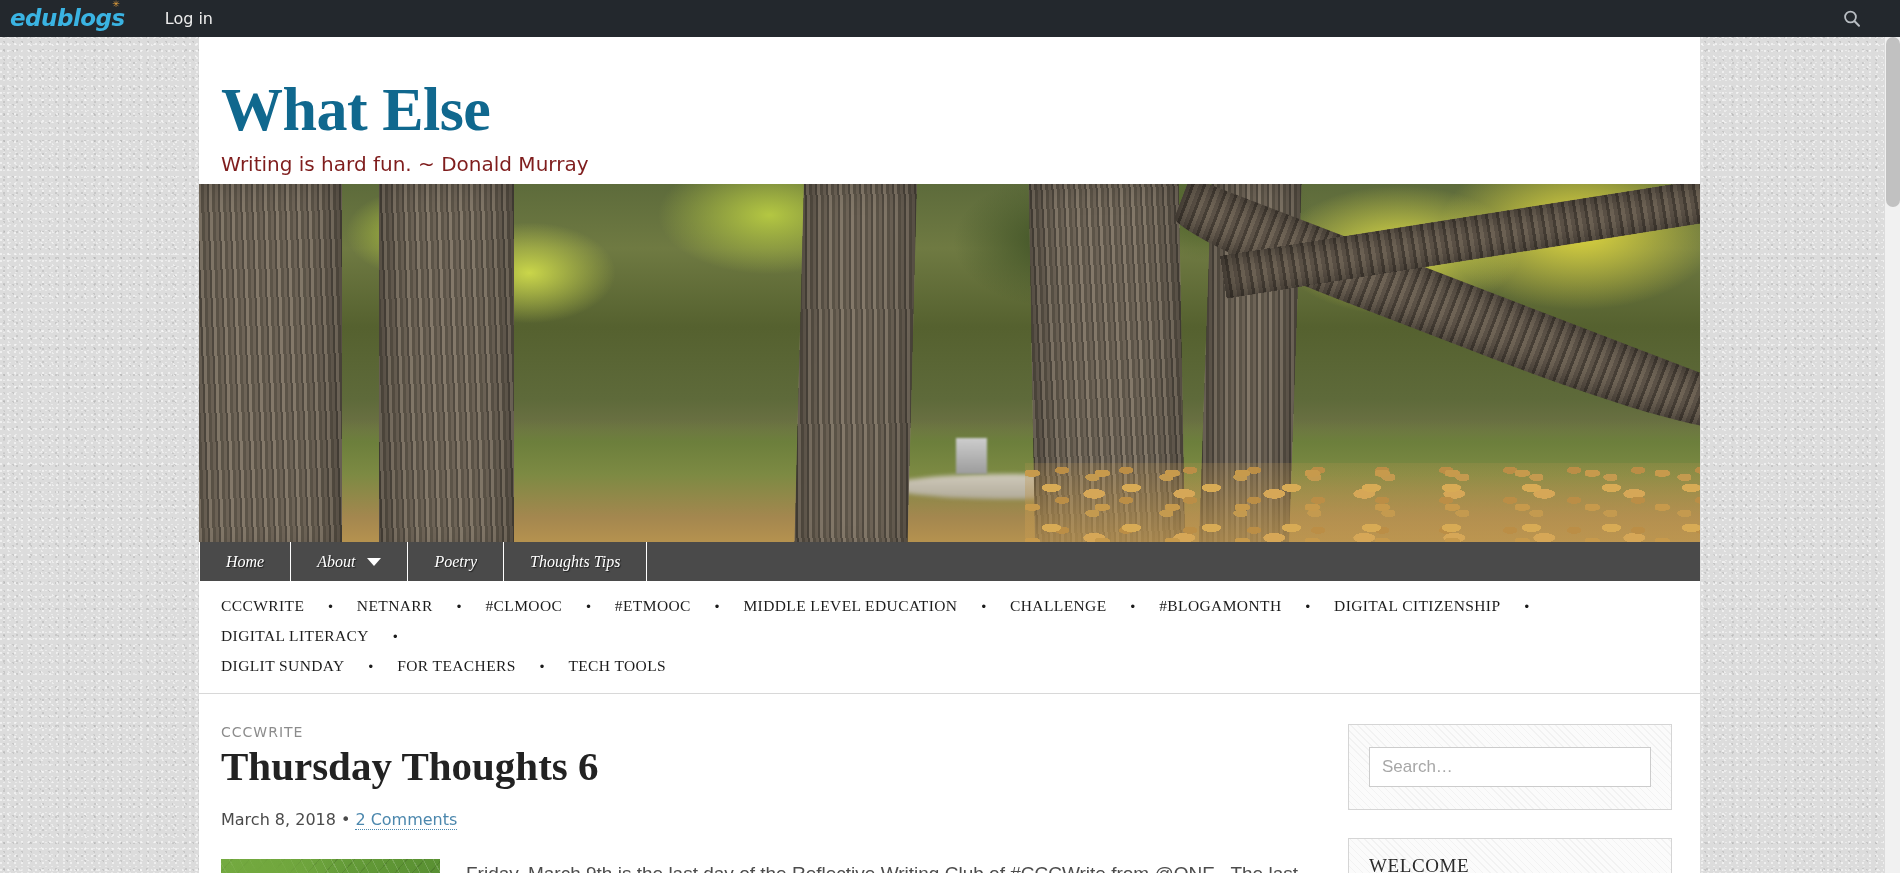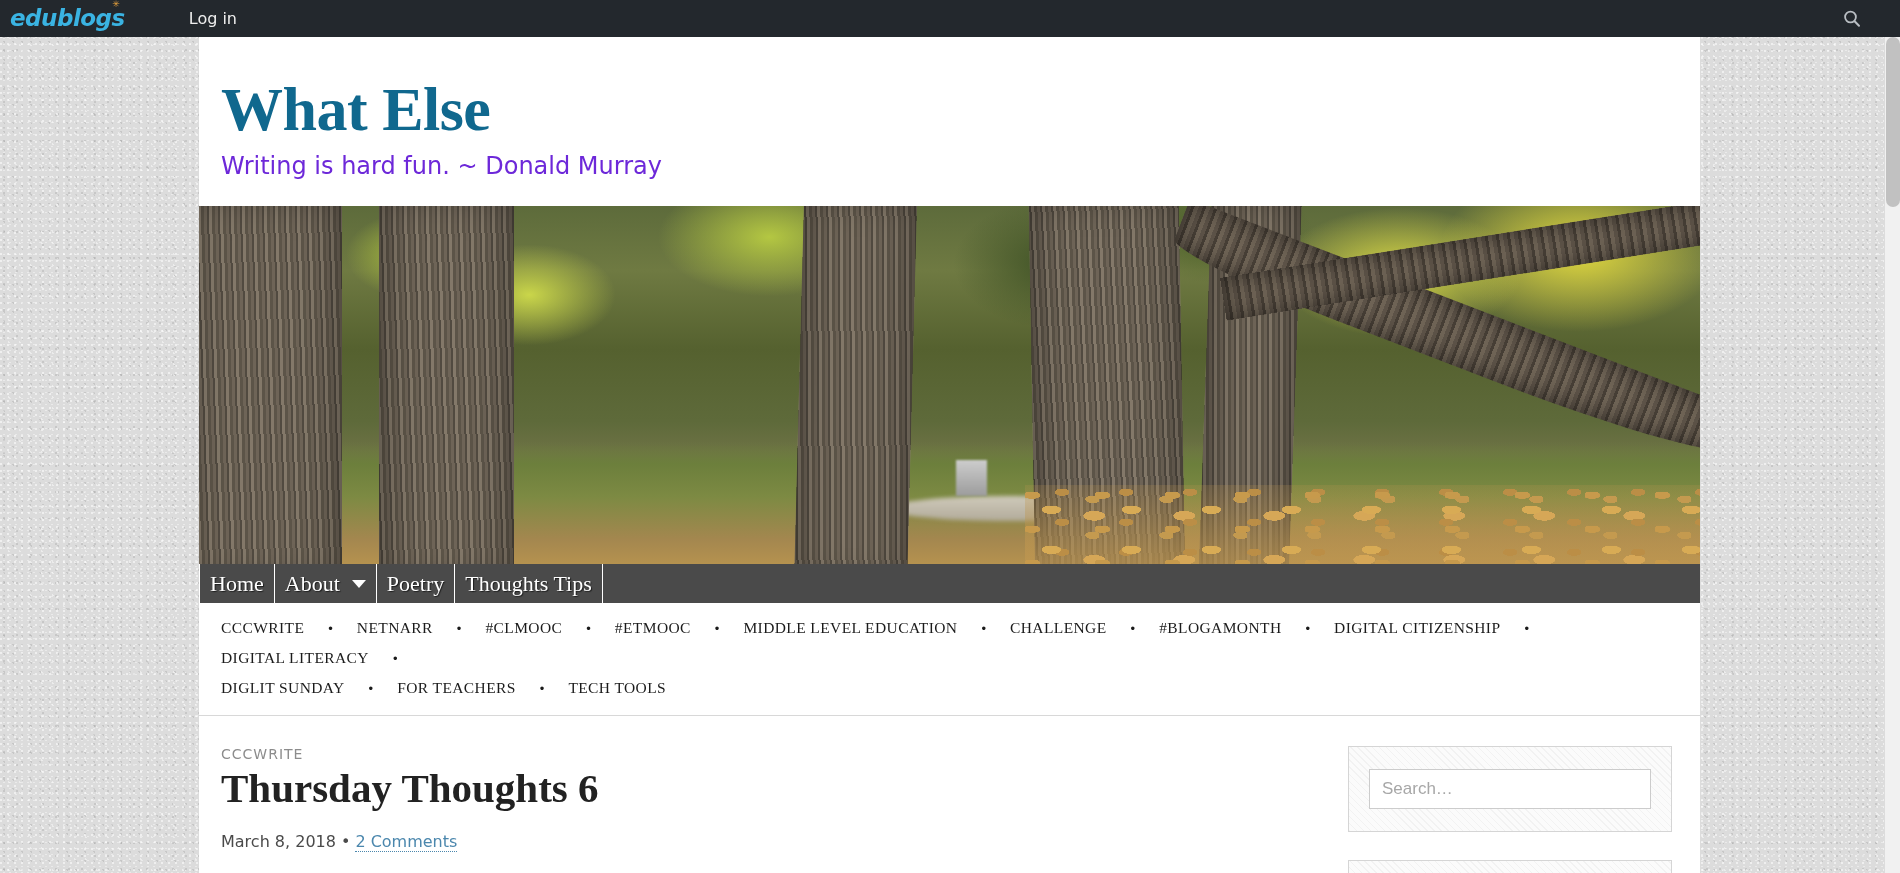--- a/index.html
+++ b/index.html
@@ -48,21 +48,21 @@
   }
   .ab-logo .crown {
     position: absolute;
     top: -7px; right: 6px;
     font-size: 9px;
     color: #e8a33d;
     font-style: normal;
     letter-spacing: -1px;
   }
   .ab-login {
-    margin-left: 64px;
+    margin-left: 40px;
     color: #eeeeee;
     font-size: 16px;
     font-family: "DejaVu Sans", sans-serif;
     cursor: pointer;
   }
   .ab-search {
     margin-left: auto;
     margin-right: 38px;
     cursor: pointer;
     display: flex;
@@ -75,36 +75,36 @@
     top: 37px;
     left: 199px;
     width: 1501px;
     min-height: 836px;
     background: #ffffff;
   }
 
   
   #branding {
     background: #fff;
-    padding: 40px 0 26px 22px;
+    padding: 40px 0 8px 22px;
   }
   #site-title {
     font-family: "Liberation Serif", "DejaVu Serif", serif;
     font-size: 62px;
     font-weight: bold;
     color: #10688e;
     line-height: 1.05;
     letter-spacing: -0.5px;
     cursor: pointer;
   }
   #site-description {
     margin-top: 10px;
     font-family: "DejaVu Sans", sans-serif;
-    font-size: 24px;
-    color: #6d28d9;
+    font-size: 20px;
+    color: #7f1d1d;
     font-weight: 400;
   }
 
   
   #header-image {
     width: 1501px;
     height: 358px;
     position: relative;
     overflow: hidden;
     background: #6b6253;
@@ -203,28 +203,29 @@
   #primary-nav {
     height: 39px;
     background: #4a4a4a;
     display: flex;
     align-items: stretch;
   }
   #primary-nav .menu-item {
     display: flex;
     align-items: center;
     gap: 12px;
-    padding: 0 10px;
+    padding: 0 26px;
     border-right: 1px solid #ffffff;
     color: #ffffff;
     font-family: "Liberation Serif", "DejaVu Serif", serif;
-    font-size: 22px;
+    font-size: 16px;
     cursor: pointer;
     text-shadow: 1px 1px 1px rgba(0,0,0,.6);
     white-space: nowrap;
+    font-style: italic;
   }
   #primary-nav .menu-item:first-child { border-left: 1px solid #ffffff; }
   .caret-down {
     width: 0; height: 0;
     border-left: 7px solid transparent;
     border-right: 7px solid transparent;
     border-top: 8px solid #ffffff;
   }
 
   

